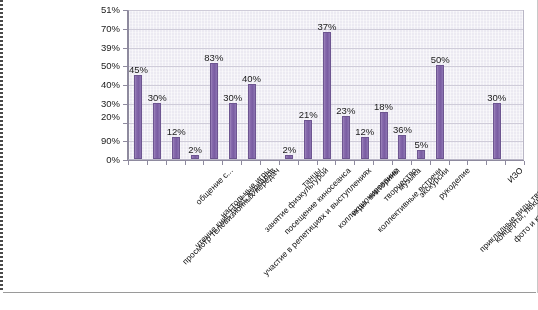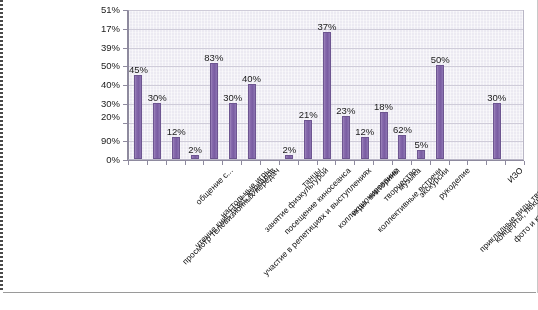--- a/index.html
+++ b/index.html
@@ -185,21 +185,21 @@
   <div class="plot-wrap">
 
     <div class="y-labels" id="y-labels">
         <div class="y-label" style="top: 155px;">0%</div>
         <div class="y-label" style="top: 136.25px;">90%</div>
         <div class="y-label" style="top: 112px;">20%</div>
         <div class="y-label" style="top: 98.75px;">30%</div>
         <div class="y-label" style="top: 80px;">40%</div>
         <div class="y-label" style="top: 61.25px;">50%</div>
         <div class="y-label" style="top: 42.5px;">39%</div>
-        <div class="y-label" style="top: 23.75px;">17%</div>
+        <div class="y-label" style="top: 23.75px;">70%</div>
         <div class="y-label" style="top: 5px;">51%</div>
       </div>
 
     <div class="plot-area" id="plot-area">
       <div class="band-layer"></div>
     <div class="gridline major" style="top: 130.25px;"></div>
         <div class="gridline major" style="top: 111.5px;"></div>
         <div class="gridline major" style="top: 92.75px;"></div>
         <div class="gridline major" style="top: 74px;"></div>
         <div class="gridline major" style="top: 55.25px;"></div>
@@ -226,21 +226,21 @@
         <div class="bar-label" style="left: 165.143px; width: 28px; top: 97.625px;">21%</div>
         <div class="bar" title="игры, викторины: 68%" style="left: 194px; width: 8px; height: 127.5px;"></div>
         <div class="bar-label" style="left: 184px; width: 28px; top: 9.5px;">37%</div>
         <div class="bar" title="коллективные встречи: 23%" style="left: 212.857px; width: 8px; height: 43.125px;"></div>
         <div class="bar-label" style="left: 202.857px; width: 28px; top: 93.875px;">23%</div>
         <div class="bar" title="творчество: 12%" style="left: 231.714px; width: 8px; height: 22.5px;"></div>
         <div class="bar-label" style="left: 221.714px; width: 28px; top: 114.5px;">12%</div>
         <div class="bar" title="музыка: 25%" style="left: 250.571px; width: 8px; height: 46.875px;"></div>
         <div class="bar-label" style="left: 240.571px; width: 28px; top: 90.125px;">18%</div>
         <div class="bar" title="экскурсии: 13%" style="left: 269.429px; width: 8px; height: 24.375px;"></div>
-        <div class="bar-label" style="left: 259.429px; width: 28px; top: 112.625px;">62%</div>
+        <div class="bar-label" style="left: 259.429px; width: 28px; top: 112.625px;">36%</div>
         <div class="bar" title="рукоделие: 5%" style="left: 288.286px; width: 8px; height: 9.375px;"></div>
         <div class="bar-label" style="left: 278.286px; width: 28px; top: 127.625px;">5%</div>
         <div class="bar" title="прикладные виды творчества: 50%" style="left: 307.143px; width: 8px; height: 93.75px;"></div>
         <div class="bar-label" style="left: 297.143px; width: 28px; top: 43.25px;">50%</div>
         <div class="bar" title="ИЗО: 30%" style="left: 363.714px; width: 8px; height: 56.25px;"></div>
         <div class="bar-label" style="left: 353.714px; width: 28px; top: 80.75px;">30%</div>
       </div>
 
     <div class="y-axis-line"></div>
     <div class="x-axis-line"></div>

